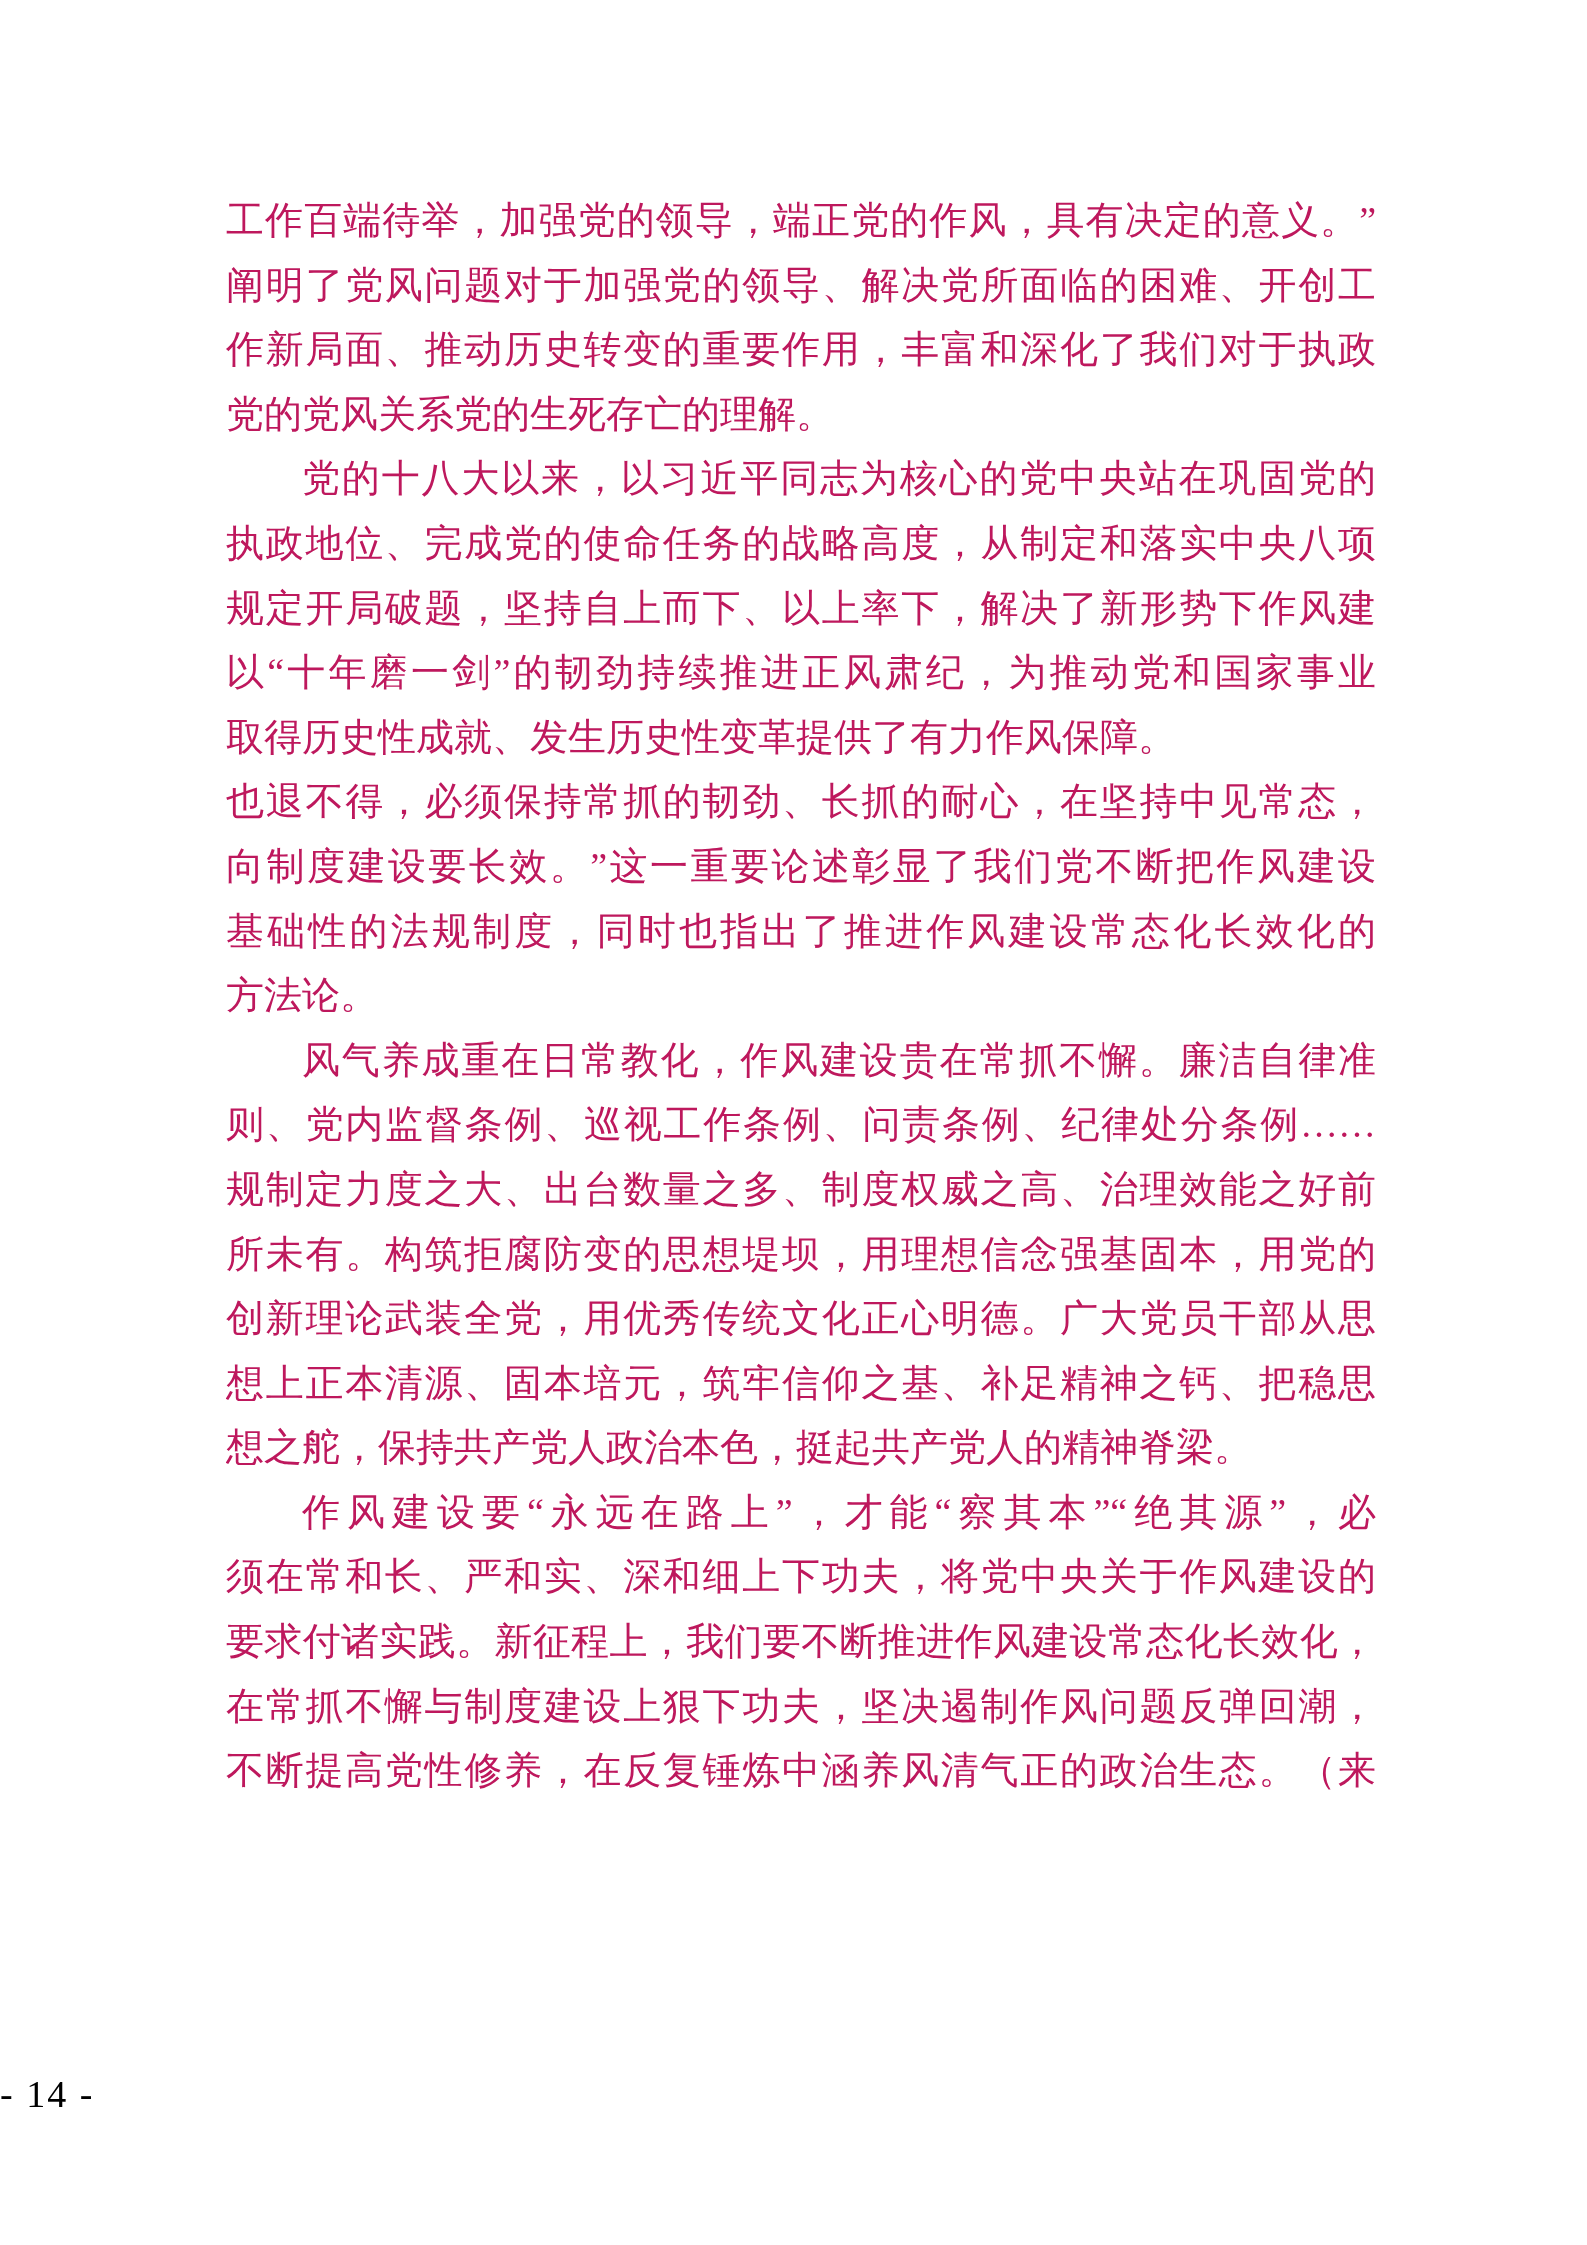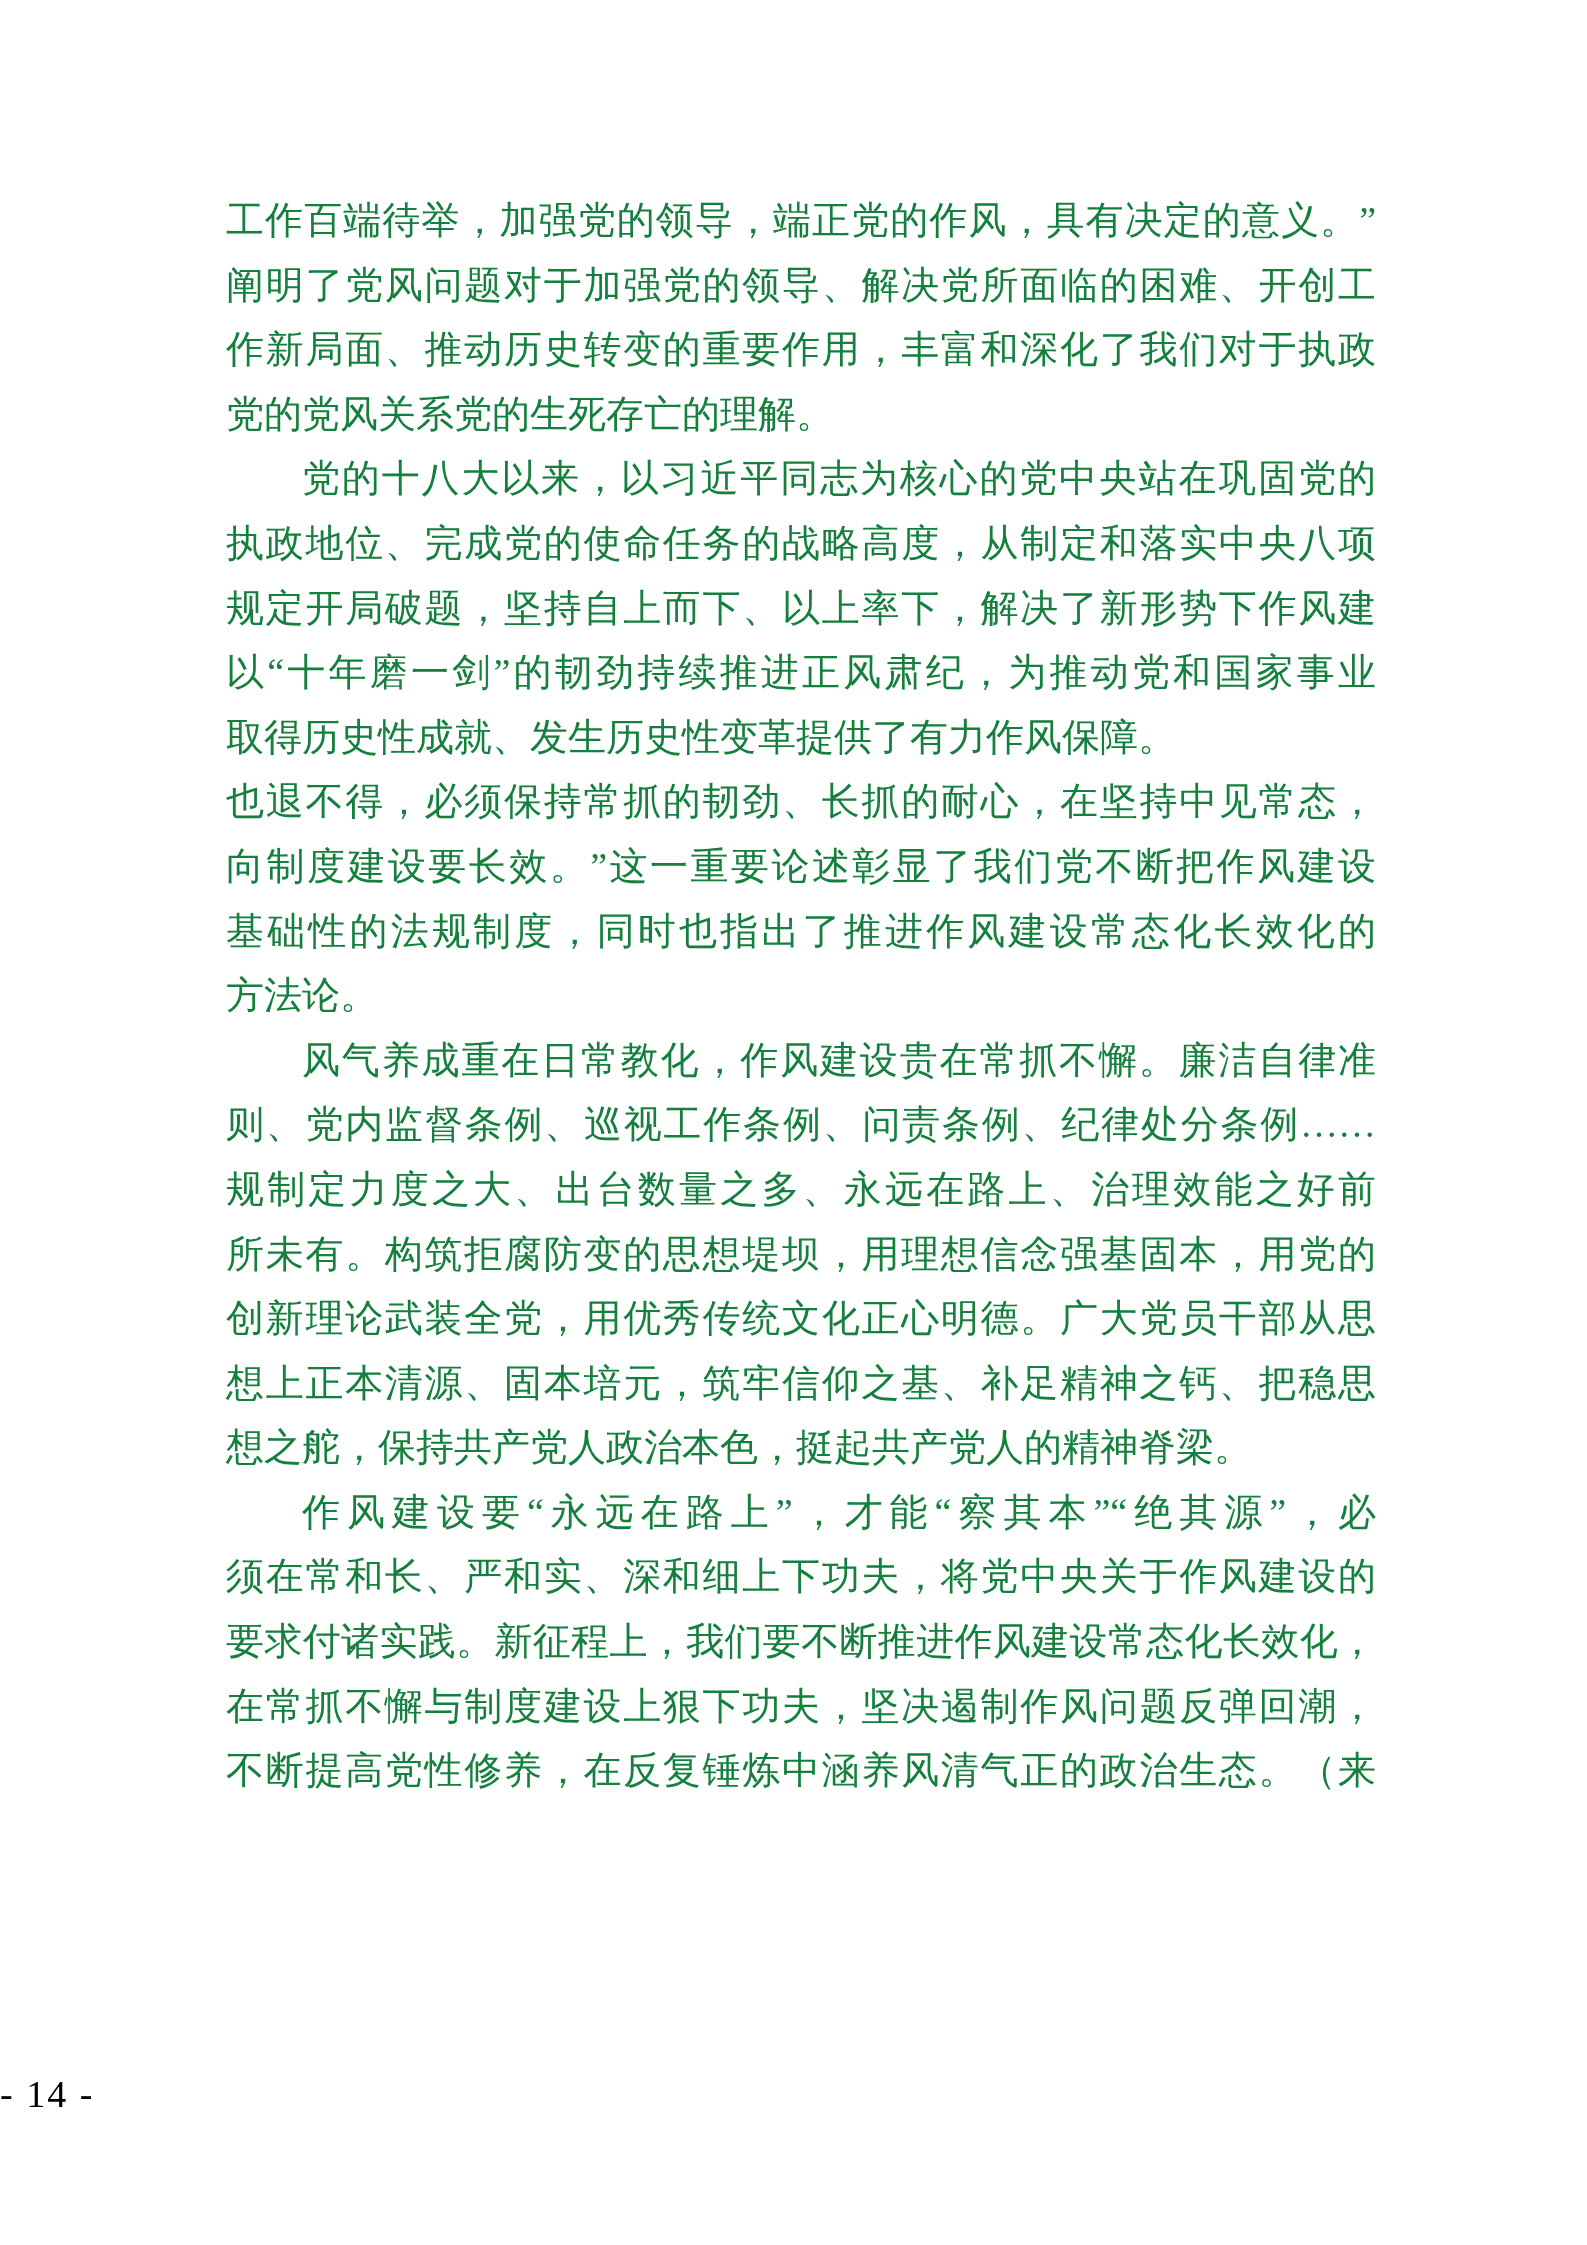--- a/index.html
+++ b/index.html
@@ -22,21 +22,21 @@
     background: #ffffff;
     overflow: hidden;
   }
   .text-block {
     position: absolute;
     left: 226px;
     top: 188px;
     width: 1150px;
     font-size: 38px;
     line-height: 64.6px;
-    color: #15803d;
+    color: #be185d;
   }
   .line {
     height: 64.6px;
     overflow: hidden;
     text-align: justify;
     text-align-last: justify;
     text-justify: inter-character;
     white-space: normal;
   }
   .line.plain {
@@ -73,21 +73,21 @@
     <div class="line">执政地位、完成党的使命任务的战略高度，从制定和落实中央八项</div>
     <div class="line">规定开局破题，坚持自上而下、以上率下，解决了新形势下作风建</div>
     <div class="line">以“十年磨一剑”的韧劲持续推进正风肃纪，为推动党和国家事业</div>
     <div class="line plain">取得历史性成就、发生历史性变革提供了有力作风保障。</div>
     <div class="line">也退不得，必须保持常抓的韧劲、长抓的耐心，在坚持中见常态，</div>
     <div class="line">向制度建设要长效。”这一重要论述彰显了我们党不断把作风建设</div>
     <div class="line">基础性的法规制度，同时也指出了推进作风建设常态化长效化的</div>
     <div class="line plain">方法论。</div>
     <div class="line indent">风气养成重在日常教化，作风建设贵在常抓不懈。廉洁自律准</div>
     <div class="line">则、党内监督条例、巡视工作条例、问责条例、纪律处分条例……</div>
-    <div class="line">规制定力度之大、出台数量之多、永远在路上、治理效能之好前</div>
+    <div class="line">规制定力度之大、出台数量之多、制度权威之高、治理效能之好前</div>
     <div class="line">所未有。构筑拒腐防变的思想堤坝，用理想信念强基固本，用党的</div>
     <div class="line">创新理论武装全党，用优秀传统文化正心明德。广大党员干部从思</div>
     <div class="line">想上正本清源、固本培元，筑牢信仰之基、补足精神之钙、把稳思</div>
     <div class="line plain">想之舵，保持共产党人政治本色，挺起共产党人的精神脊梁。</div>
     <div class="line indent">作风建设要“永远在路上”，才能“察其本”“绝其源”，必</div>
     <div class="line">须在常和长、严和实、深和细上下功夫，将党中央关于作风建设的</div>
     <div class="line">要求付诸实践。新征程上，我们要不断推进作风建设常态化长效化，</div>
     <div class="line">在常抓不懈与制度建设上狠下功夫，坚决遏制作风问题反弹回潮，</div>
     <div class="line">不断提高党性修养，在反复锤炼中涵养风清气正的政治生态。（来</div>
   </div>

